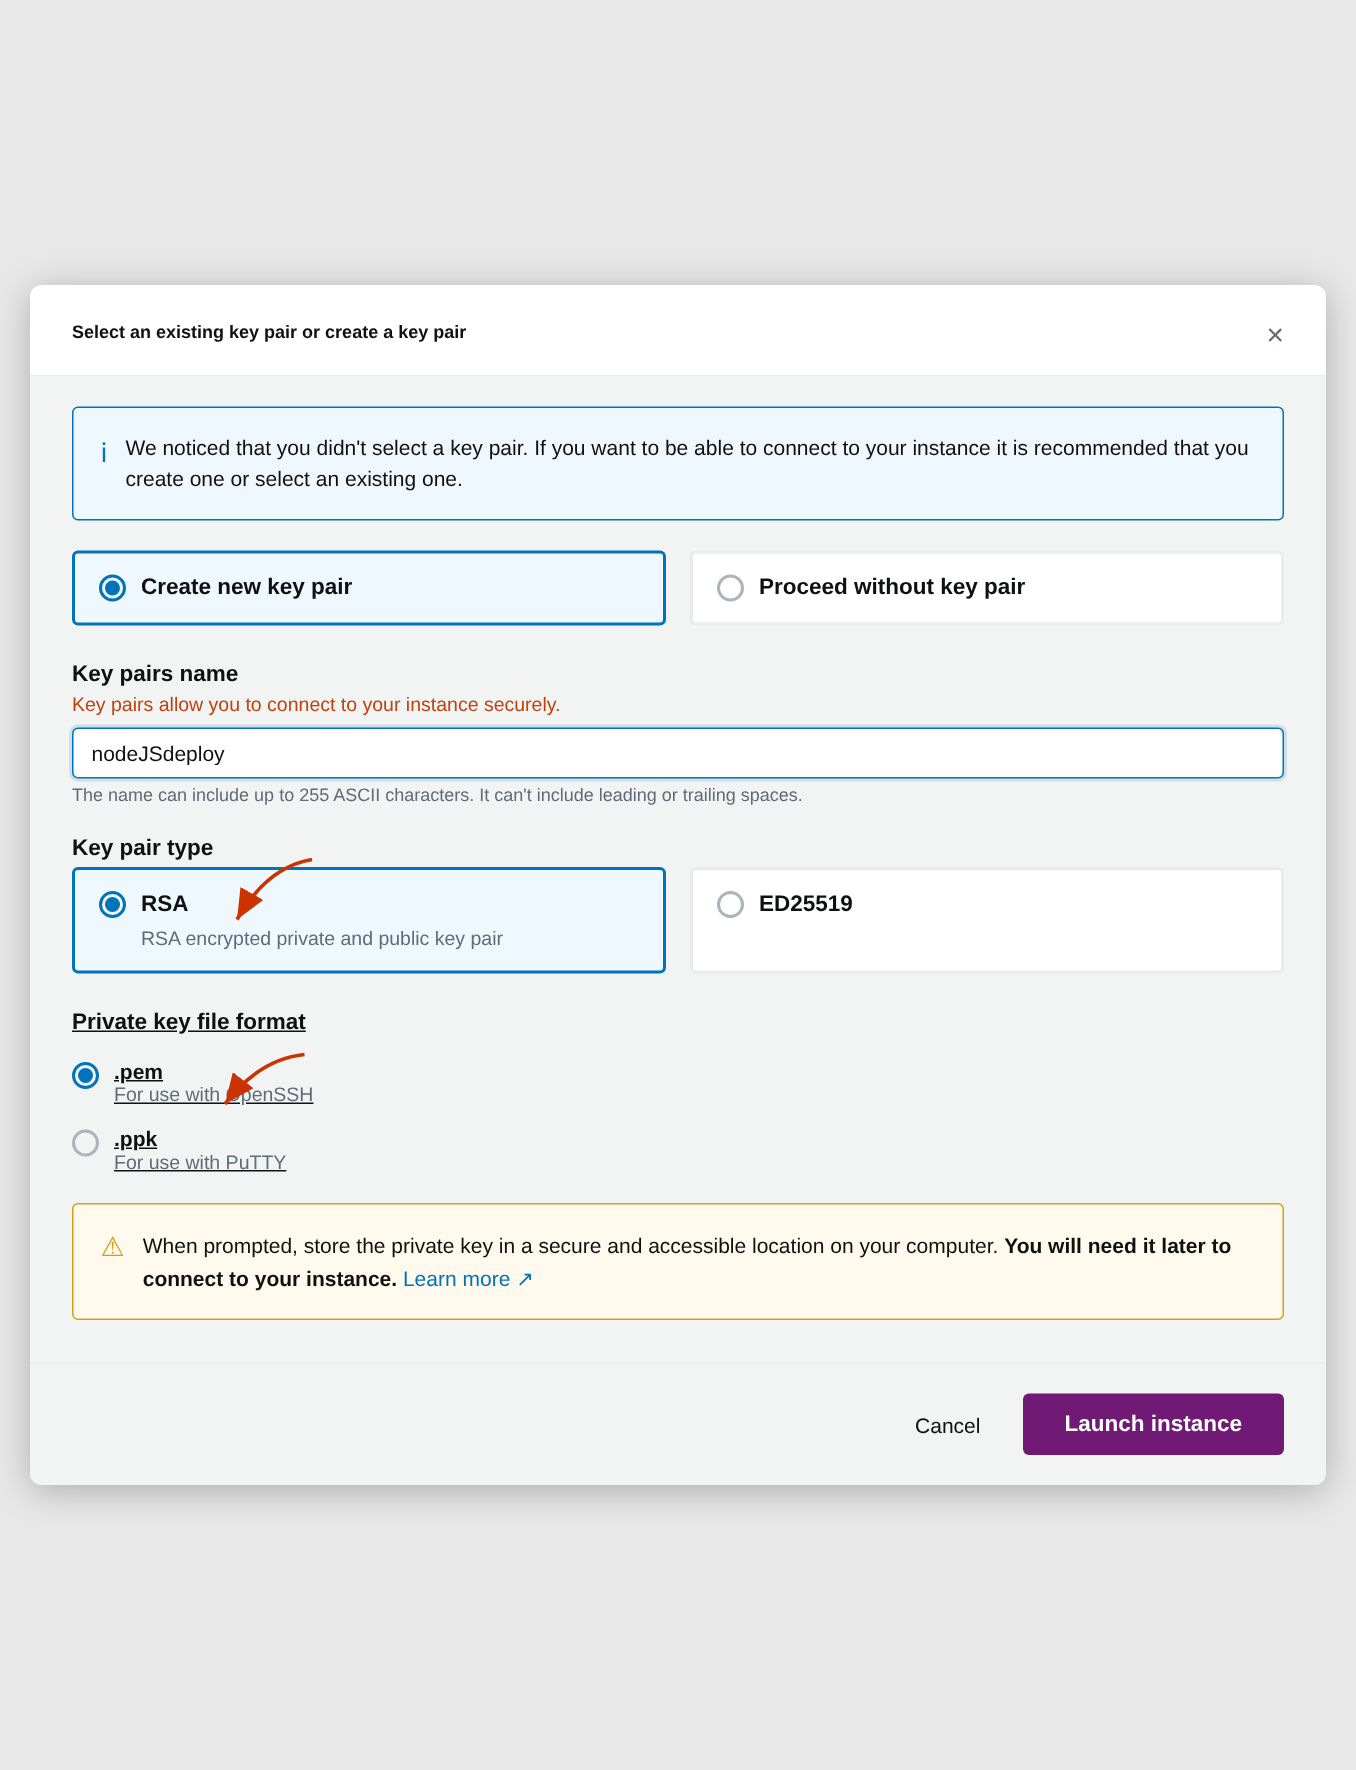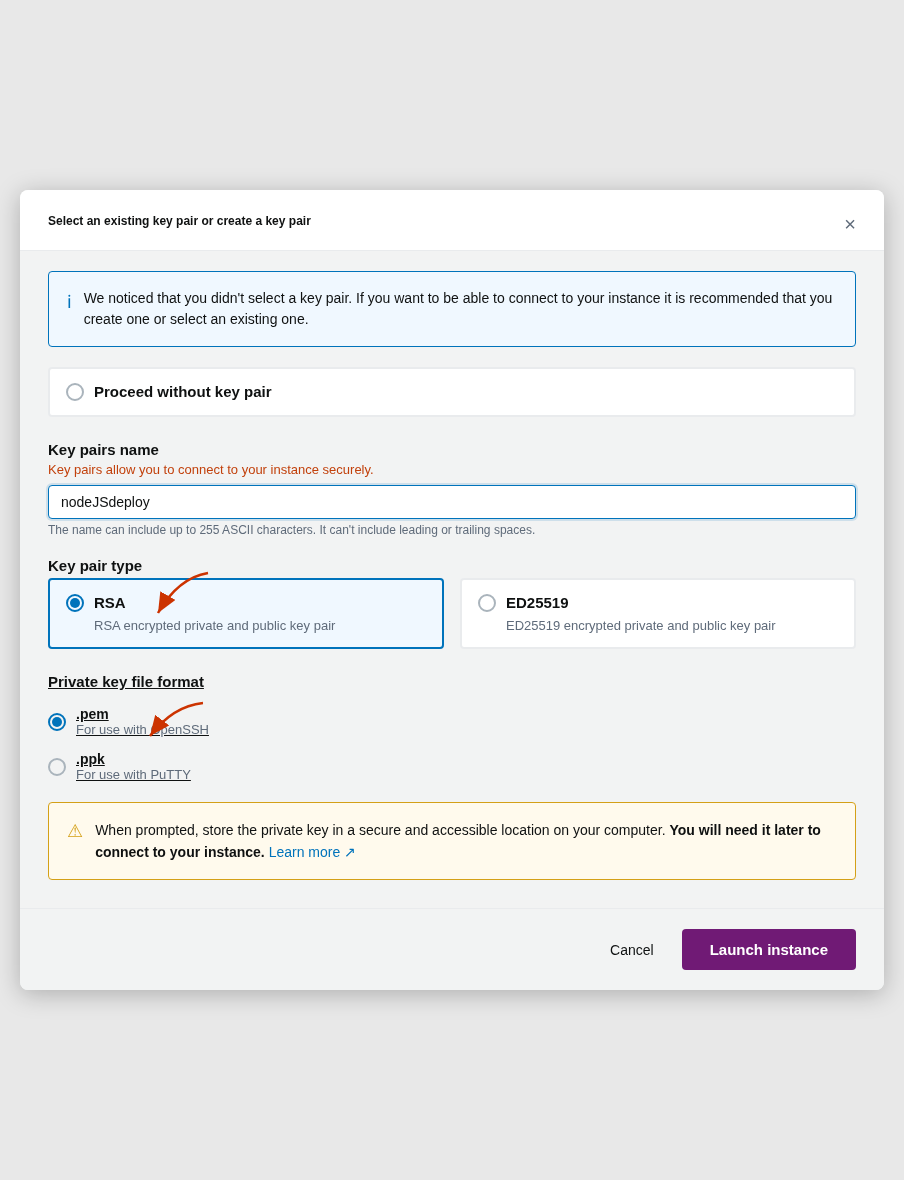--- a/index.html
+++ b/index.html
@@ -170,21 +170,21 @@
     .type-card-desc {
       font-size: 13px;
       color: #5f6b7a;
       padding-left: 28px;
     }
     .private-key-section {
       margin-bottom: 20px;
     }
     .radio-option {
       display: flex;
-      align-items: center;
+      align-items: flex-start;
       gap: 10px;
       margin-bottom: 14px;
       cursor: pointer;
     }
     .radio-option-dot {
       width: 18px;
       height: 18px;
       border-radius: 50%;
       border: 2px solid #aab4bc;
       display: flex;
@@ -277,20 +277,24 @@
   </div>
 
   <div class="modal-body">
 
     <div class="info-banner">
       <span class="info-icon">ℹ</span>
       <p class="info-text">We noticed that you didn't select a key pair. If you want to be able to connect to your instance it is recommended that you create one or select an existing one.</p>
     </div>
 
     <div class="radio-group-row">
+      <div class="radio-card selected">
+        <div class="radio-dot selected"></div>
+        <span>Create new key pair</span>
+      </div>
       <div class="radio-card">
         <div class="radio-dot"></div>
         <span>Proceed without key pair</span>
       </div>
     </div>
 
     <div>
       <div class="section-label">Key pairs name</div>
       <div class="section-sublabel">Key pairs allow you to connect to your instance securely.</div>
       <input type="text" class="text-input" value="nodeJSdeploy" style="">
@@ -307,21 +311,20 @@
             <span class="type-card-title">RSA</span>
           </div>
           <div class="type-card-desc">RSA encrypted private and public key pair</div>
         </div>
 
         <div class="type-card">
           <div class="type-card-header">
             <div class="radio-dot"></div>
             <span class="type-card-title">ED25519</span>
           </div>
-          <div class="type-card-desc">ED25519 encrypted private and public key pair</div>
         </div>
 
         <svg style="position:absolute;top:-10px;left:80px;pointer-events:none;" width="90" height="60">
           <defs>
             <marker id="arrowhead" markerWidth="8" markerHeight="7" refX="8" refY="3.5" orient="auto">
               <polygon points="0 0, 8 3.5, 0 7" fill="#cc3300"></polygon>
             </marker>
           </defs>
           <path d="M 80 5 Q 50 10 30 45" stroke="#cc3300" stroke-width="2.5" fill="none" marker-end="url(#arrowhead)"></path>
         </svg>

